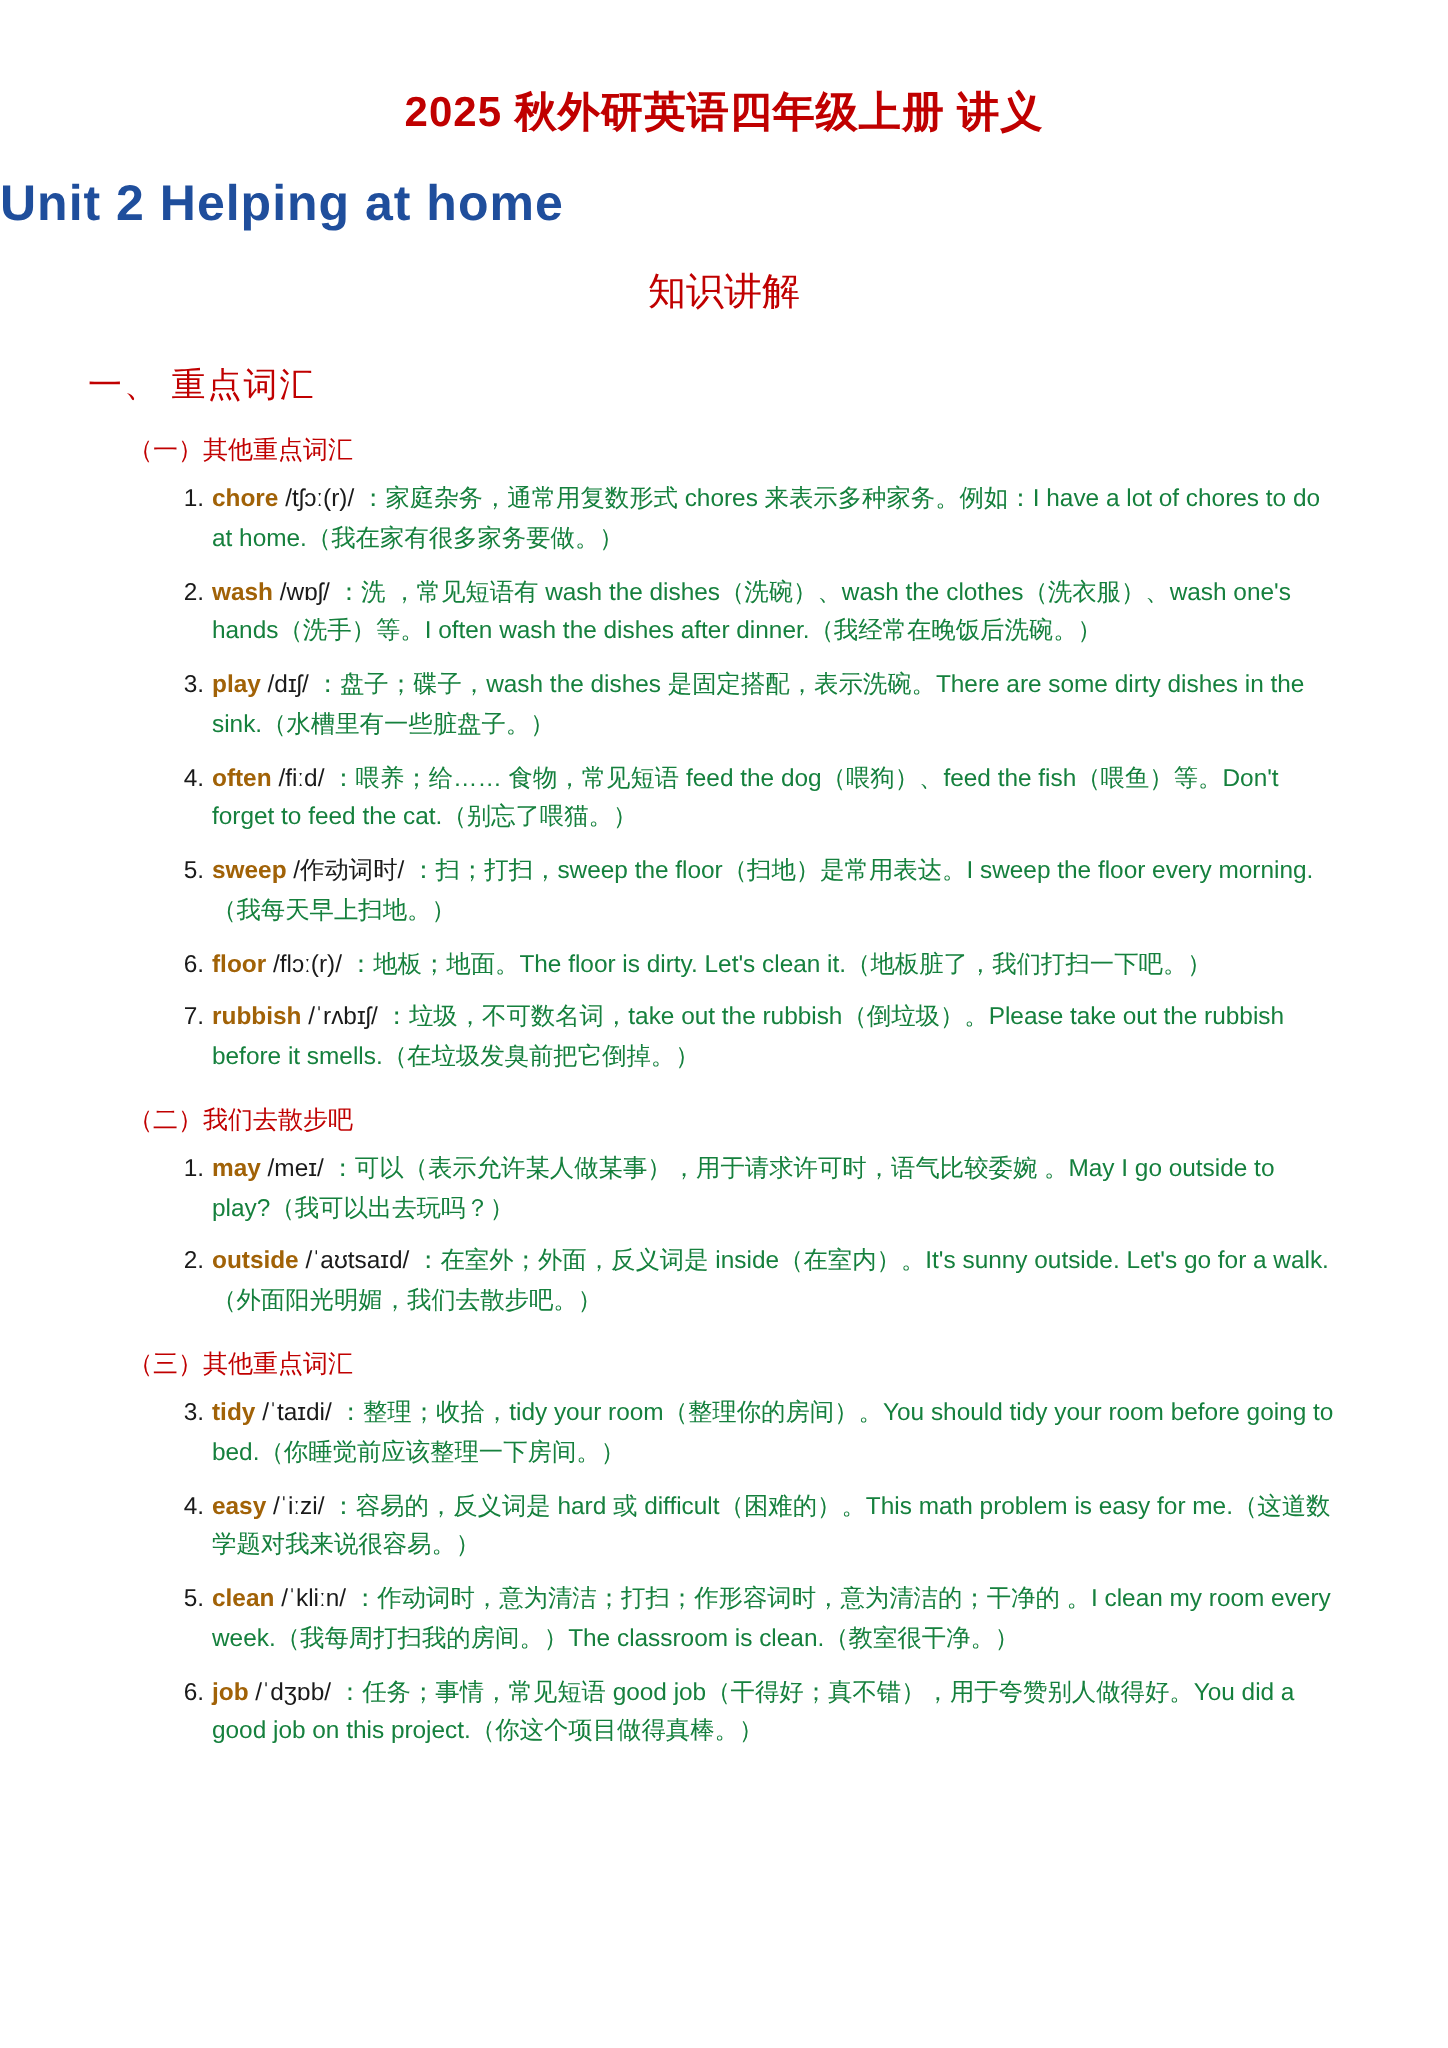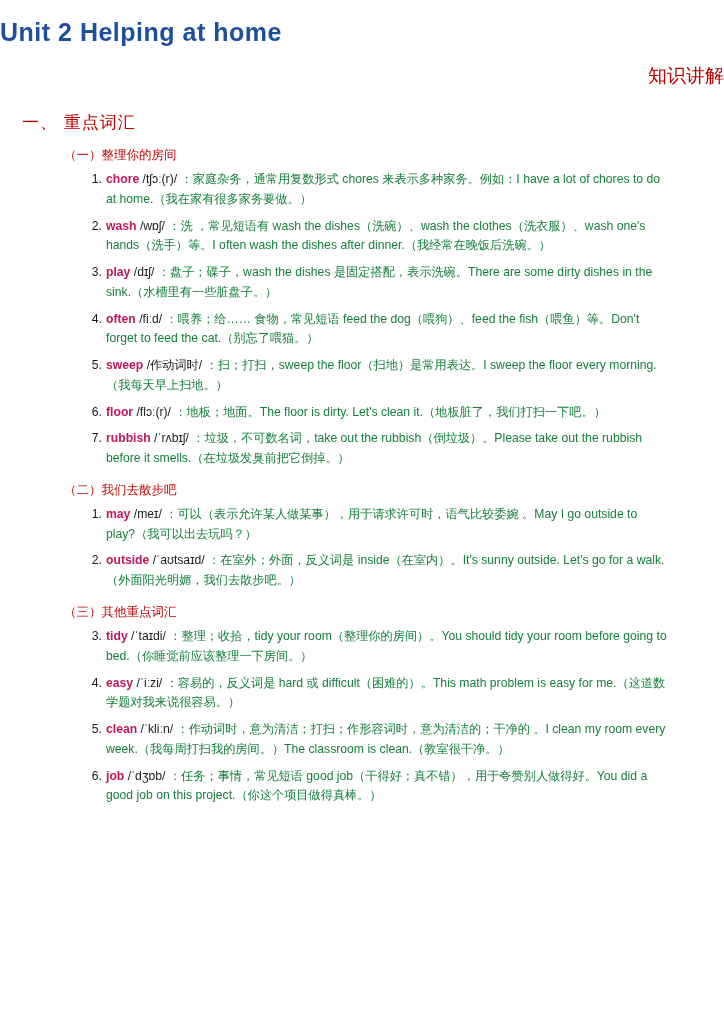--- a/index.html
+++ b/index.html
@@ -32,30 +32,30 @@
   }
   .unit-title {
     text-align: left;
     color: #1f4e9c;
     font-weight: bold;
     font-size: 25px;
     margin-top: 18px;
     letter-spacing: 0.5px;
   }
   .sub-title {
-    text-align: right;
+    text-align: center;
     color: #c00000;
     font-size: 19px;
     margin-top: 16px;
   }
 
   .section-head {
     color: #c00000;
     font-size: 17px;
-    margin: 22px 0 0 22px;
+    margin: 22px 0 0 44px;
     letter-spacing: 1px;
   }
   .subsection-head {
     color: #c00000;
     font-size: 12.5px;
     margin: 13px 0 0 64px;
   }
 
   ol.items {
     list-style: none;
@@ -76,41 +76,42 @@
   ol.items > li .num {
     position: absolute;
     left: 0;
     top: 0;
     width: 18px;
     text-align: right;
     color: #1a1a1a;
     font-size: 12.2px;
   }
   .word {
-    color: #be185d;
+    color: #a16207;
     font-weight: bold;
   }
   .phon {
     color: #1a1a1a;
   }
   .body-text {
     color: #15803d;
   }
 </style>
 </head>
 <body>
 
 <div class="page">
 
+  <div class="doc-title">2025 秋外研英语四年级上册  讲义</div>
   <div class="unit-title">Unit  2  Helping at home</div>
   <div class="sub-title">知识讲解</div>
 
   <div class="section-head">一、  重点词汇</div>
 
-  <div class="subsection-head">（一）整理你的房间</div>
+  <div class="subsection-head">（一）其他重点词汇</div>
   <ol class="items">
     <li>
       <span class="num">1.</span>
       <span class="word">chore</span>
       <span class="phon">/tʃɔː(r)/</span>
       <span class="body-text">：家庭杂务，通常用复数形式 chores 来表示多种家务。例如：I have a lot of chores to do at home.（我在家有很多家务要做。）</span>
     </li>
     <li>
       <span class="num">2.</span>
       <span class="word">wash</span>

